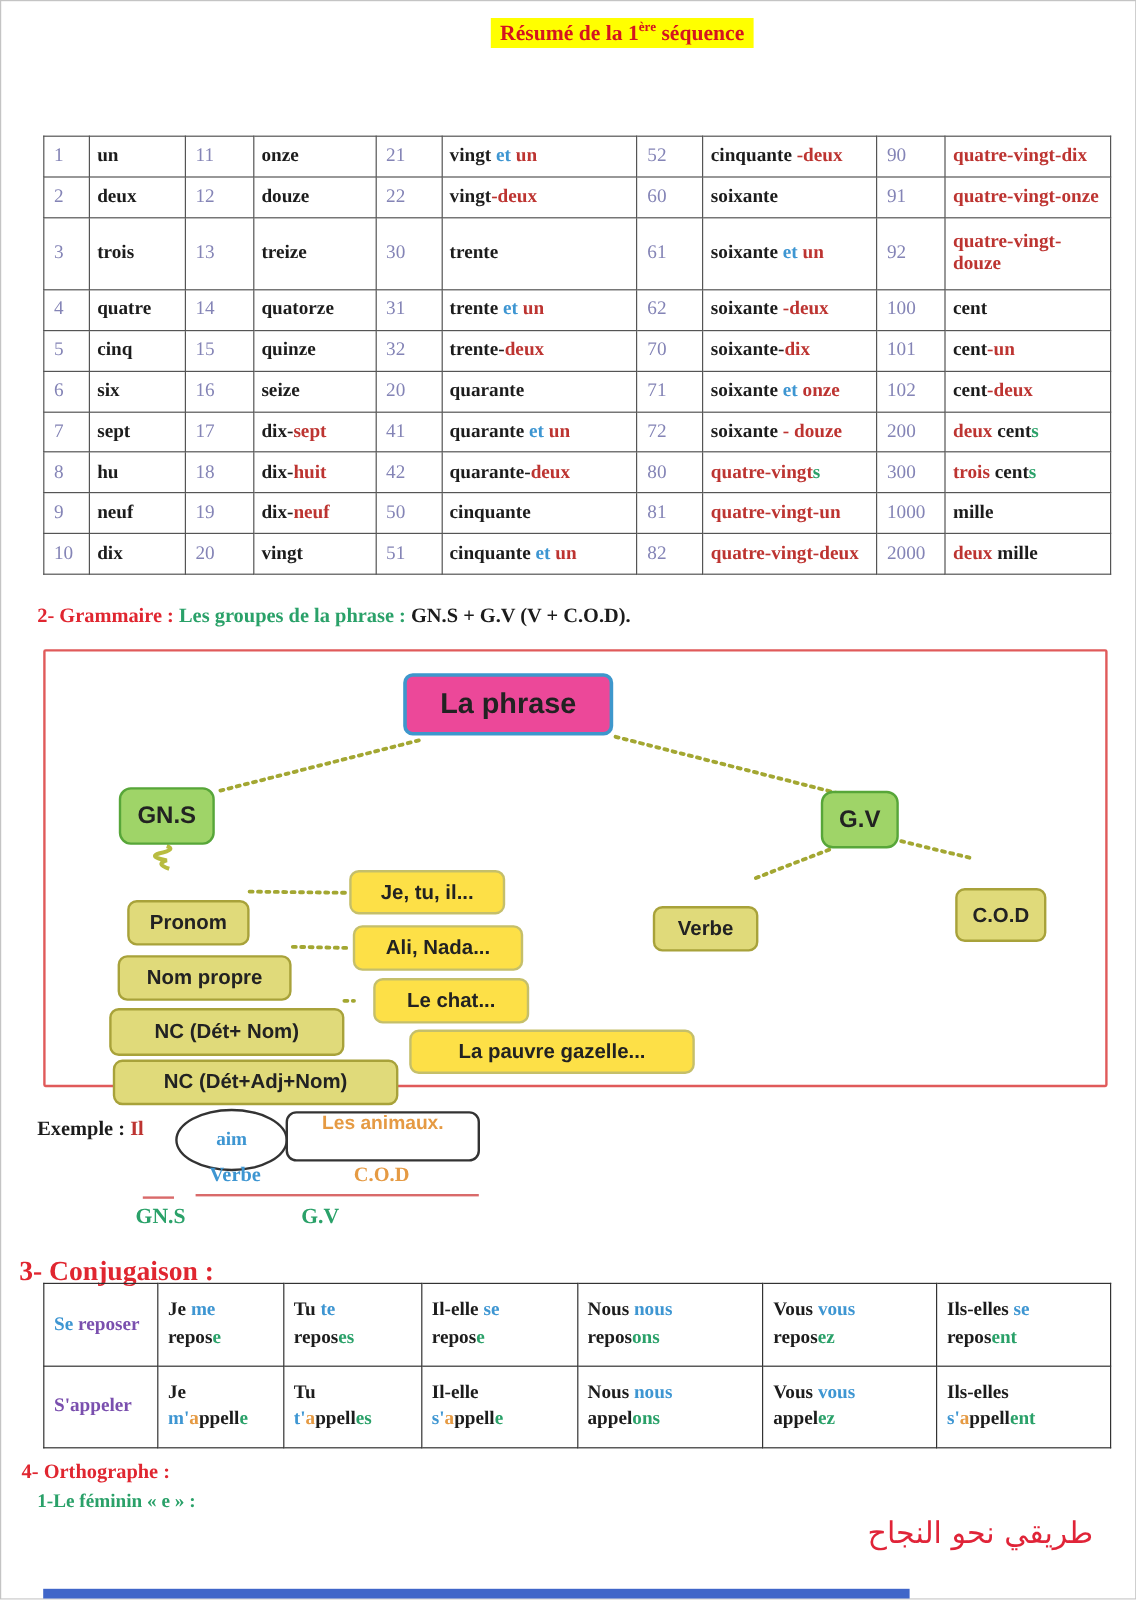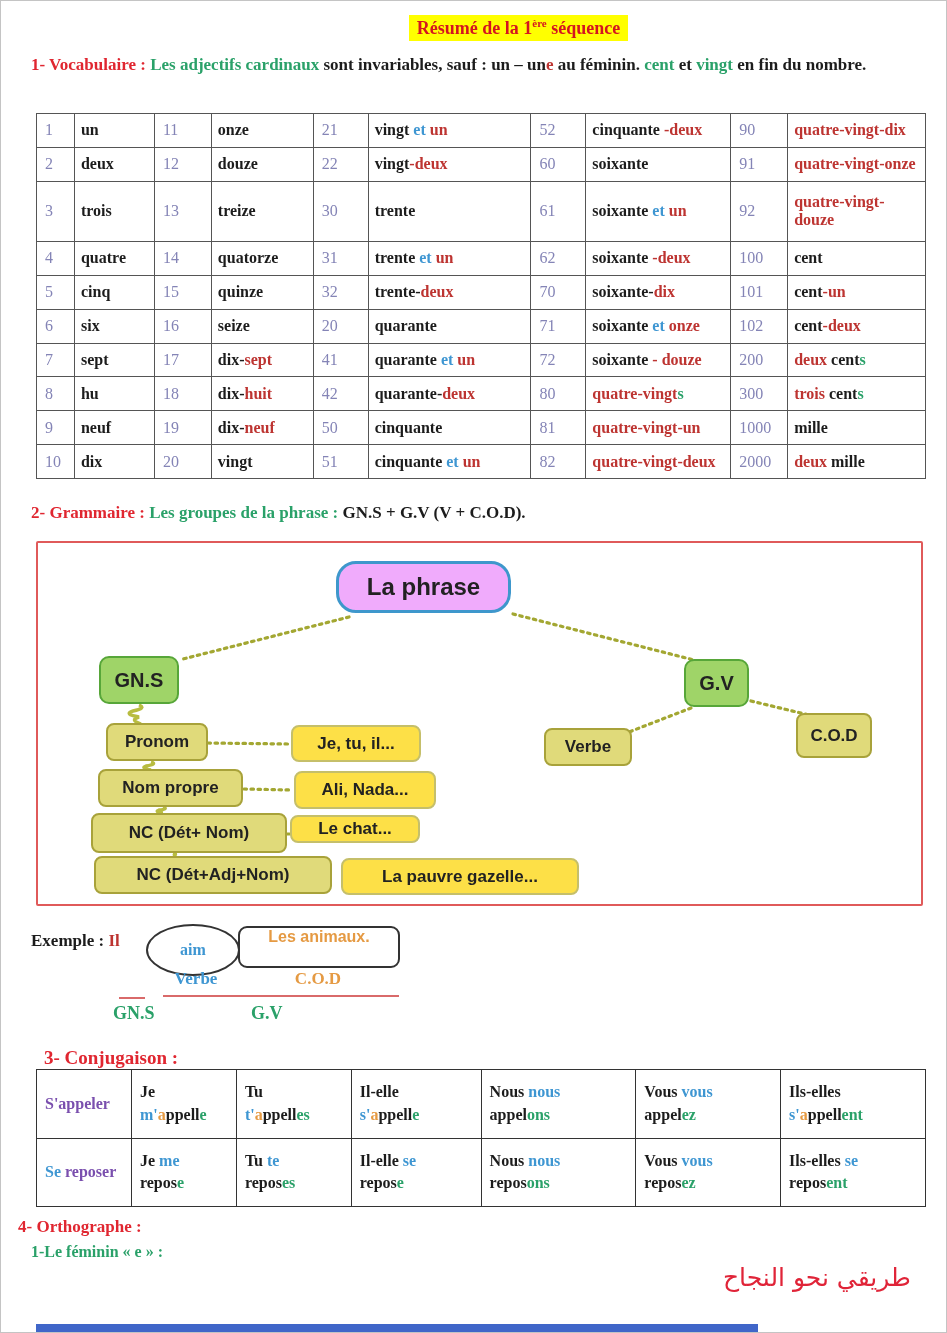--- a/index.html
+++ b/index.html
@@ -30,33 +30,33 @@
                vertical-align:middle;}
   #numtable td.num{color:#8484b6;font-weight:normal;padding-left:8px;}
   
   #grammar{top:502px;left:30px;width:895px;font-size:17px;font-weight:bold;}
   
   #diagram-border{top:540px;left:35px;width:883px;height:361px;border:2px solid #e05a5a;
                   border-radius:2px;}
   .dnode{position:absolute;display:flex;align-items:center;justify-content:center;
          font-family:"Liberation Sans", sans-serif;font-weight:bold;color:#222;
          box-sizing:border-box;}
-  #n-la-phrase{top:560px;left:335px;width:175px;height:52px;background:#f0abfc;
-               border:3px solid #3e97cc;border-radius:20px;font-size:24px;}
+  #n-la-phrase{top:560px;left:335px;width:175px;height:52px;background:#ec4899;
+               border:3px solid #3e97cc;border-radius:8px;font-size:24px;}
   .greenbox{background:#9fd468;border:2.5px solid #57a639;border-radius:10px;font-size:20px;}
   #n-gns{top:655px;left:98px;width:80px;height:48px;}
   #n-gv{top:658px;left:683px;width:65px;height:48px;}
-  .olivebox{background:#e0da7a;border:2px solid #a8a23a;border-radius:8px;font-size:17px;}
+  .olivebox{background:#e0da7a;border:2px solid #a8a23a;border-radius:8px;font-size:17px;margin-top:27px;}
   .palebox{background:#fde047;border:2px solid #c5bf6a;border-radius:8px;font-size:17px;}
   #n-pronom{top:722px;left:105px;width:102px;height:38px;}
   #n-je-tu-il{top:724px;left:290px;width:130px;height:37px;}
   #n-nom-propre{top:768px;left:97px;width:145px;height:38px;}
   #n-ali-nada{top:770px;left:293px;width:142px;height:38px;}
   #n-nc-det-nom{top:812px;left:90px;width:196px;height:40px;}
-  #n-le-chat{top:814px;left:289px;width:130px;height:28px;}
+  #n-le-chat{top:814px;left:310px;width:130px;height:38px;}
   #n-nc-det-adj-nom{top:855px;left:93px;width:238px;height:38px;}
   #n-la-pauvre{top:857px;left:340px;width:238px;height:37px;}
   #n-verbe{top:727px;left:543px;width:88px;height:38px;}
   #n-cod{top:712px;left:795px;width:76px;height:45px;}
   #connectors{top:0;left:0;width:947px;height:1333px;pointer-events:none;}
   
   #exemple-label{top:930px;left:30px;font-size:17px;font-weight:bold;}
   #ex-ellipse{top:923px;left:145px;width:90px;height:48px;border:2px solid #333;
               border-radius:50%;display:flex;align-items:center;justify-content:center;
               font-size:16px;font-weight:bold;}
@@ -64,42 +64,41 @@
               border-radius:9px;display:flex;justify-content:center;
               font-size:16px;font-weight:bold;font-family:"Liberation Sans",sans-serif;}
   #ex-verbe{top:968px;left:150px;width:90px;text-align:center;font-size:17px;font-weight:bold;}
   #ex-codlbl{top:968px;left:252px;width:130px;text-align:center;font-size:17px;font-weight:bold;}
   .redline{background:#d96a6a;height:2px;}
   #line-gns{top:996px;left:118px;width:26px;}
   #line-gv{top:994px;left:162px;width:236px;}
   #ex-gns{top:1002px;left:112px;font-size:18px;font-weight:bold;}
   #ex-gv{top:1002px;left:250px;font-size:18px;font-weight:bold;}
   
-  #conj-head{top:1046px;left:43px;font-size:19px;font-weight:bold;}
+  #conj-head{top:1046px;left:15px;font-size:23px;font-weight:bold;}
   #conjtable{top:1068px;left:35px;}
   #conjtable table{width:890px;height:138px;}
   #conjtable td{border:1.8px solid #333;padding:4px 8px;font-size:16px;font-weight:bold;
                 vertical-align:middle;line-height:1.4;}
   
   #ortho{top:1216px;left:17px;font-size:17px;font-weight:bold;}
   #feminin{top:1242px;left:30px;font-size:16px;font-weight:bold;}
   #arabic{top:1262px;left:540px;width:370px;text-align:right;font-size:25px;font-weight:normal;
           color:#e02438;direction:rtl;font-family:"DejaVu Sans",sans-serif;}
   #bluebar{top:1323px;left:35px;width:722px;height:9px;background:#4066c9;}
 </style>
 </head>
 <body>
 
 <div id="page">
 
   <div class="abs" id="title">
     <span class="hl"><span>Résumé de la 1</span><sup>ère</sup><span> séquence</span></span>
   </div>
 
-  <div class="abs" id="vocab"><span class="c-hr">1- Vocabulaire : </span><span class="c-g">Les adjectifs cardinaux </span><span class="c-k"> sont invariables, sauf : un – un</span><span class="c-r">e</span><span class="c-k"> au féminin.  </span><span class="c-g">cent</span><span class="c-k"> et </span><span class="c-g">vingt</span><span class="c-k"> en fin du nombre.</span></div>
 
   <div class="abs" id="numtable">
     <table>
       <colgroup>
         <col style="width:38px">
           <col style="width:80px">
           <col style="width:57px">
           <col style="width:102px">
           <col style="width:55px">
         <col style="width:163px">
@@ -289,20 +288,49 @@
           <col style="width:105px">
           <col style="width:115px">
           <col style="width:130px">
         <col style="width:155px">
           <col style="width:145px">
           <col style="width:145px">
       </colgroup>
       <tbody>
           <tr>
             <td>
+              <div><span class="c-b">Se </span><span class="c-p">reposer</span></div>
+            </td>
+            <td>
+              <div><span class="c-k">Je </span><span class="c-b">me</span></div>
+              <div><span class="c-k">repos</span><span class="c-g">e</span></div>
+            </td>
+            <td>
+              <div><span class="c-k">Tu </span><span class="c-b">te</span></div>
+              <div><span class="c-k">repos</span><span class="c-g">es</span></div>
+            </td>
+            <td>
+              <div><span class="c-k">Il-elle </span><span class="c-b">se</span></div>
+              <div><span class="c-k">repos</span><span class="c-g">e</span></div>
+            </td>
+            <td>
+              <div><span class="c-k">Nous </span><span class="c-b">nous</span></div>
+              <div><span class="c-k">repos</span><span class="c-g">ons</span></div>
+            </td>
+            <td>
+              <div><span class="c-k">Vous </span><span class="c-b">vous</span></div>
+              <div><span class="c-k">repos</span><span class="c-g">ez</span></div>
+            </td>
+            <td>
+              <div><span class="c-k">Ils-elles </span><span class="c-b">se</span></div>
+              <div><span class="c-k">repos</span><span class="c-g">ent</span></div>
+            </td>
+          </tr>
+          <tr>
+            <td>
               <div><span class="c-p">S'appeler</span></div>
             </td>
             <td>
               <div><span class="c-k">Je</span></div>
               <div><span class="c-b">m'</span><span class="c-o">a</span><span class="c-k">ppell</span><span class="c-g">e</span></div>
             </td>
             <td>
               <div><span class="c-k">Tu</span></div>
               <div><span class="c-b">t'</span><span class="c-o">a</span><span class="c-k">ppell</span><span class="c-g">es</span></div>
             </td>
@@ -316,49 +344,20 @@
             </td>
             <td>
               <div><span class="c-k">Vous </span><span class="c-b">vous</span></div>
               <div><span class="c-k">appel</span><span class="c-g">ez</span></div>
             </td>
             <td>
               <div><span class="c-k">Ils-elles</span></div>
               <div><span class="c-b">s'</span><span class="c-o">a</span><span class="c-k">ppell</span><span class="c-g">ent</span></div>
             </td>
           </tr>
-          <tr>
-            <td>
-              <div><span class="c-b">Se </span><span class="c-p">reposer</span></div>
-            </td>
-            <td>
-              <div><span class="c-k">Je </span><span class="c-b">me</span></div>
-              <div><span class="c-k">repos</span><span class="c-g">e</span></div>
-            </td>
-            <td>
-              <div><span class="c-k">Tu </span><span class="c-b">te</span></div>
-              <div><span class="c-k">repos</span><span class="c-g">es</span></div>
-            </td>
-            <td>
-              <div><span class="c-k">Il-elle </span><span class="c-b">se</span></div>
-              <div><span class="c-k">repos</span><span class="c-g">e</span></div>
-            </td>
-            <td>
-              <div><span class="c-k">Nous </span><span class="c-b">nous</span></div>
-              <div><span class="c-k">repos</span><span class="c-g">ons</span></div>
-            </td>
-            <td>
-              <div><span class="c-k">Vous </span><span class="c-b">vous</span></div>
-              <div><span class="c-k">repos</span><span class="c-g">ez</span></div>
-            </td>
-            <td>
-              <div><span class="c-k">Ils-elles </span><span class="c-b">se</span></div>
-              <div><span class="c-k">repos</span><span class="c-g">ent</span></div>
-            </td>
-          </tr>
         </tbody>
     </table>
   </div>
 
   <div class="abs c-hr" id="ortho">4- Orthographe :</div>
   <div class="abs c-g" id="feminin">1-Le féminin « e » :</div>
 
   <div class="abs" id="arabic">طريقي نحو النجاح</div>
   <div class="abs" id="bluebar"></div>
 

